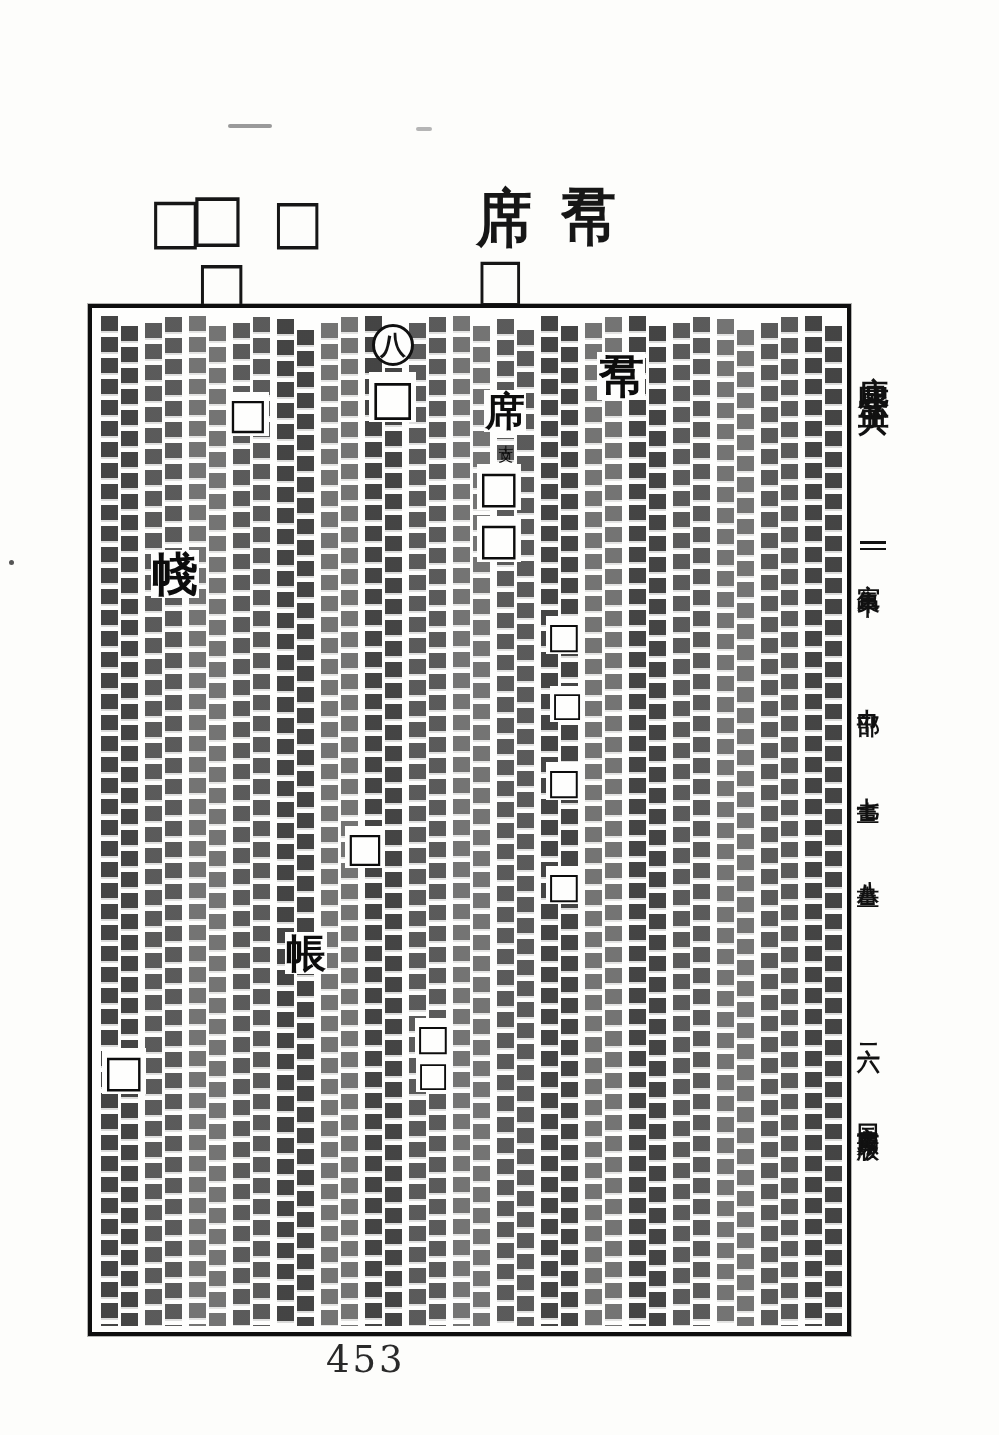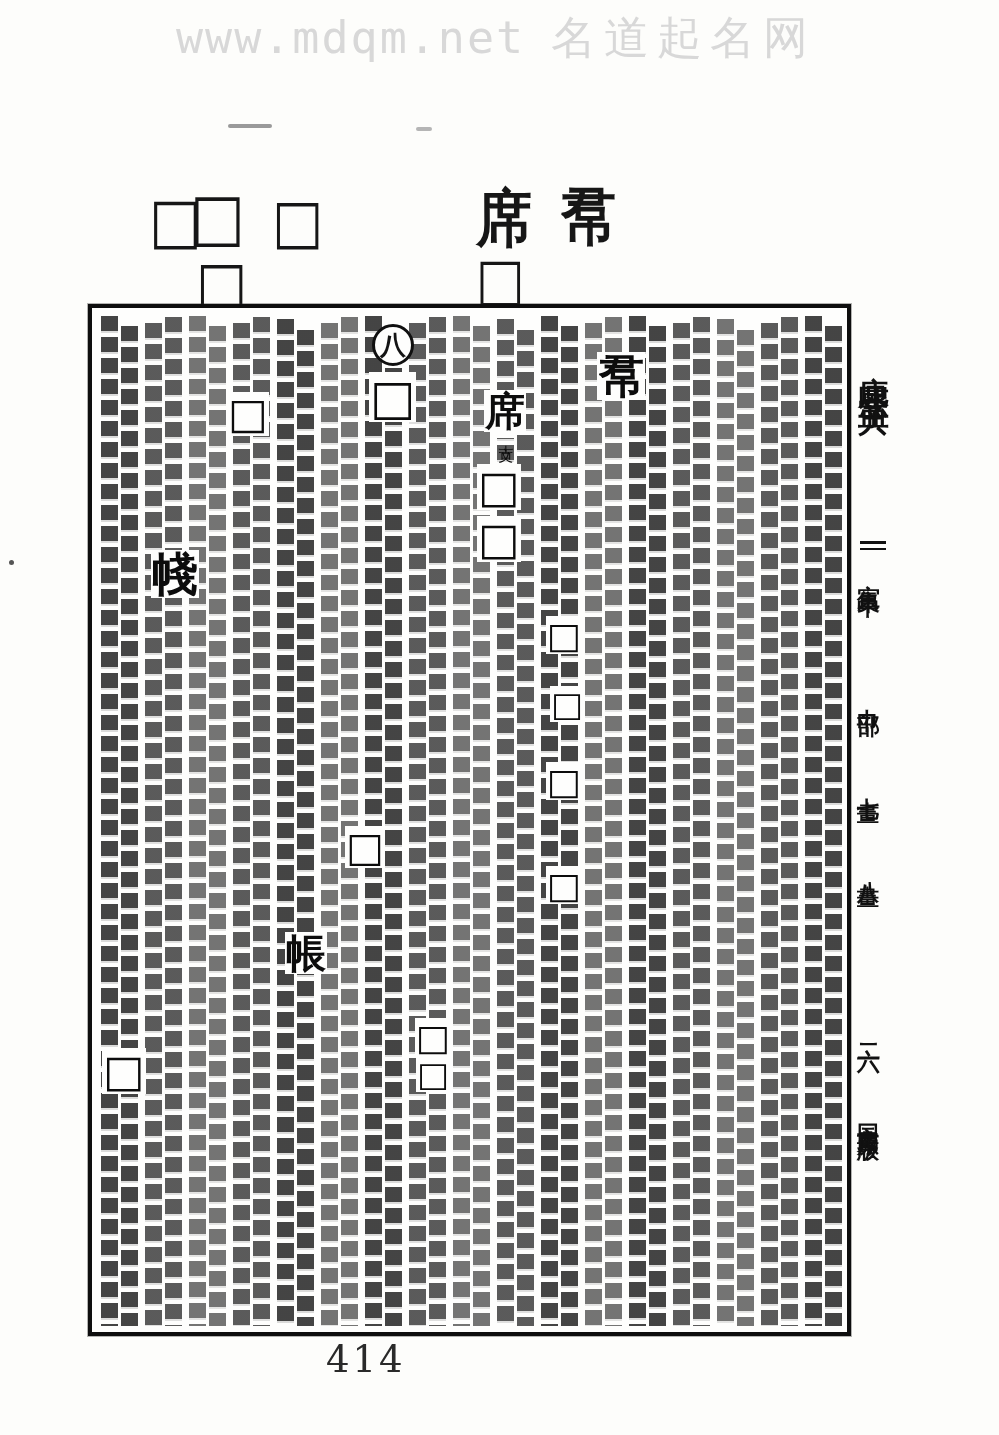--- a/index.html
+++ b/index.html
@@ -87,23 +87,20 @@
     position:absolute; left:326px; top:1338px;
     font-family:"DejaVu Serif", serif; font-size:37px; color:#2a2a2a;
     letter-spacing:3px;
   }
 </style>
 </head>
 <body>
 
 <div class="page">
 
-  <div class="watermark">
-    <span class="wm-url">www.mdqm.net</span><span class="wm-site">名道起名网</span>
-  </div>
 
   <div class="dash dash1"></div>
   <div class="dash dash2"></div>
   <div class="dot"></div>
 
   <div id="sealRow">
       <span class="seal-char" title="⿰巾長" style="left: 149px; top: 188px; font-size: 56px;">□</span>
       <span class="seal-char" title="⿰巾松" style="left: 190px; top: 184px; font-size: 58px;">□</span>
       <span class="seal-char" title="⿰巾弜" style="left: 196px; top: 252px; font-size: 54px;">□</span>
       <span class="seal-char" title="⿰巾㒸" style="left: 272px; top: 190px; font-size: 54px;">□</span>
@@ -158,15 +155,15 @@
     <div class="margin-item m-title">康熙字典</div>
     <div class="margin-divider"></div>
     <div class="margin-item m-volume">寅集中</div>
     <div class="margin-item m-radical">巾部</div>
     <div class="margin-item m-s7">七畫</div>
     <div class="margin-item m-s8">八畫</div>
     <div class="margin-item m-folio">二六</div>
     <div class="margin-item m-edition">同文書局原版</div>
   </div>
 
-  <div class="page-number">414</div>
+  <div class="page-number">453</div>
 
 </div>
 
 </body></html>

